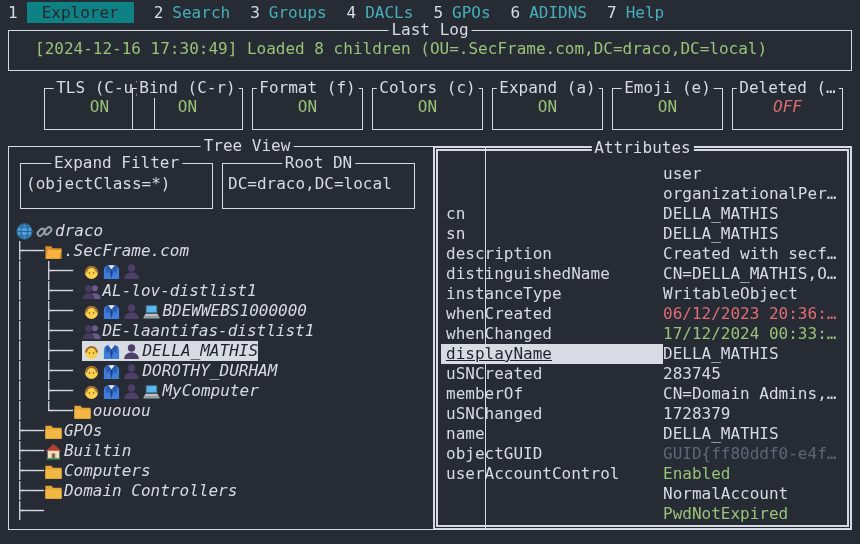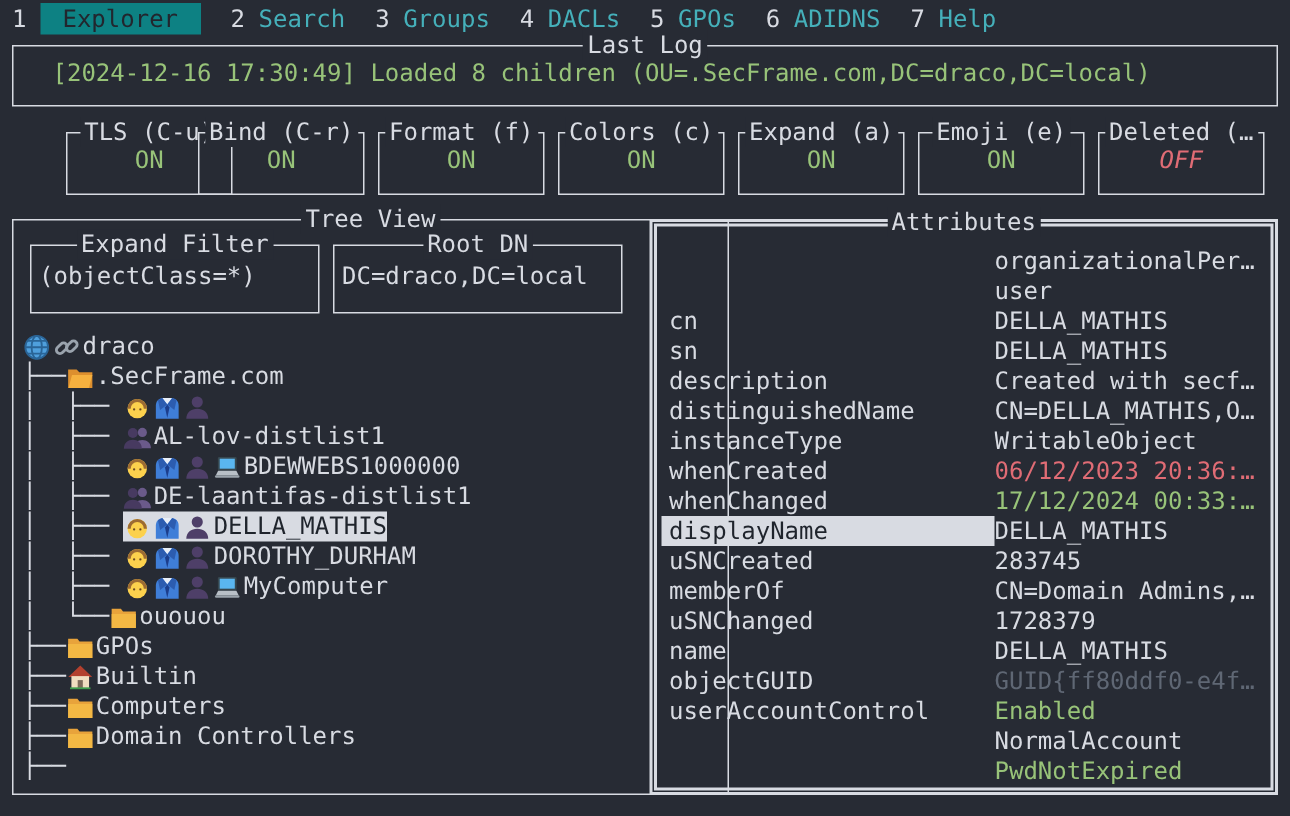--- a/index.html
+++ b/index.html
@@ -36,32 +36,32 @@
   
   .tree-panel{left:8px;top:146px;width:478px;height:384px;}
   .attr-panel{left:433px;top:146px;width:419px;height:384px;border:5px double var(--border);}
   .attr-panel>.tbox-title{top:-13px;}
   .inner-box{border:1.6px solid var(--border);position:absolute;}
   .ef-box{left:11px;top:16px;width:193px;height:46px;}
   .rd-box{left:213px;top:16px;width:193px;height:46px;}
   .inner-box .field-value{display:block;margin:10px 0 0 5px;white-space:nowrap;}
   
   .tree-list{position:absolute;left:6px;top:74px;right:4px;}
-  .tree-row{height:20px;display:flex;align-items:flex-start;white-space:pre;cursor:default;}
+  .tree-row{height:20px;display:flex;align-items:flex-start;white-space:pre;cursor:default;font-style:italic;}
   .tree-guide{white-space:pre;color:var(--fg);}
   .node{display:inline-flex;align-items:center;height:20px;}
   .node.selected{background:var(--sel-bg);color:var(--sel-fg);}
   .icon{display:inline-block;width:20px;height:19px;flex:0 0 20px;}
   .icon svg{width:19px;height:19px;display:block;margin-top:0px;}
   .node-label{white-space:pre;}
   
   .attr-list{position:absolute;left:3px;top:13px;right:3px;}
   .attr-row{height:20px;display:flex;align-items:center;cursor:default;}
   .attr-name{flex:0 0 222px;padding-left:5px;white-space:pre;overflow:hidden;}
-  .attr-name.selected{background:var(--sel-bg);color:var(--sel-fg);}
+  .attr-name.selected{background:var(--sel-bg);color:var(--sel-fg);text-decoration:underline;}
   .attr-value{flex:1;white-space:pre;overflow:hidden;}
   .attr-value.red{color:var(--red);}
   .attr-value.green{color:var(--green);}
   .attr-value.dim{color:var(--dim);}
 </style>
 </head>
 <body>
 
 <div class="menubar" id="menubar"><span class="menu-item active"><span class="menu-num">1</span><span class="menu-label">Explorer</span></span><span class="menu-item"><span class="menu-num">2</span><span class="menu-label">Search</span></span><span class="menu-item"><span class="menu-num">3</span><span class="menu-label">Groups</span></span><span class="menu-item"><span class="menu-num">4</span><span class="menu-label">DACLs</span></span><span class="menu-item"><span class="menu-num">5</span><span class="menu-label">GPOs</span></span><span class="menu-item"><span class="menu-num">6</span><span class="menu-label">ADIDNS</span></span><span class="menu-item"><span class="menu-num">7</span><span class="menu-label">Help</span></span></div>
 
@@ -253,25 +253,25 @@
             </svg></span><span class="node-label">Domain Controllers</span></span></div>
       <div class="tree-row"><span class="tree-guide">├──</span></div>
     </div>
 </div>
 
 <div class="tbox attr-panel">
   <span class="tbox-title">Attributes</span>
   <div class="attr-list" id="attr-list">
       <div class="attr-row">
         <span class="attr-name"></span>
+        <span class="attr-value">user</span>
+      </div>
+      <div class="attr-row">
+        <span class="attr-name"></span>
         <span class="attr-value">organizationalPer…</span>
-      </div>
-      <div class="attr-row">
-        <span class="attr-name"></span>
-        <span class="attr-value">user</span>
       </div>
       <div class="attr-row">
         <span class="attr-name">cn</span>
         <span class="attr-value">DELLA_MATHIS</span>
       </div>
       <div class="attr-row">
         <span class="attr-name">sn</span>
         <span class="attr-value">DELLA_MATHIS</span>
       </div>
       <div class="attr-row">

